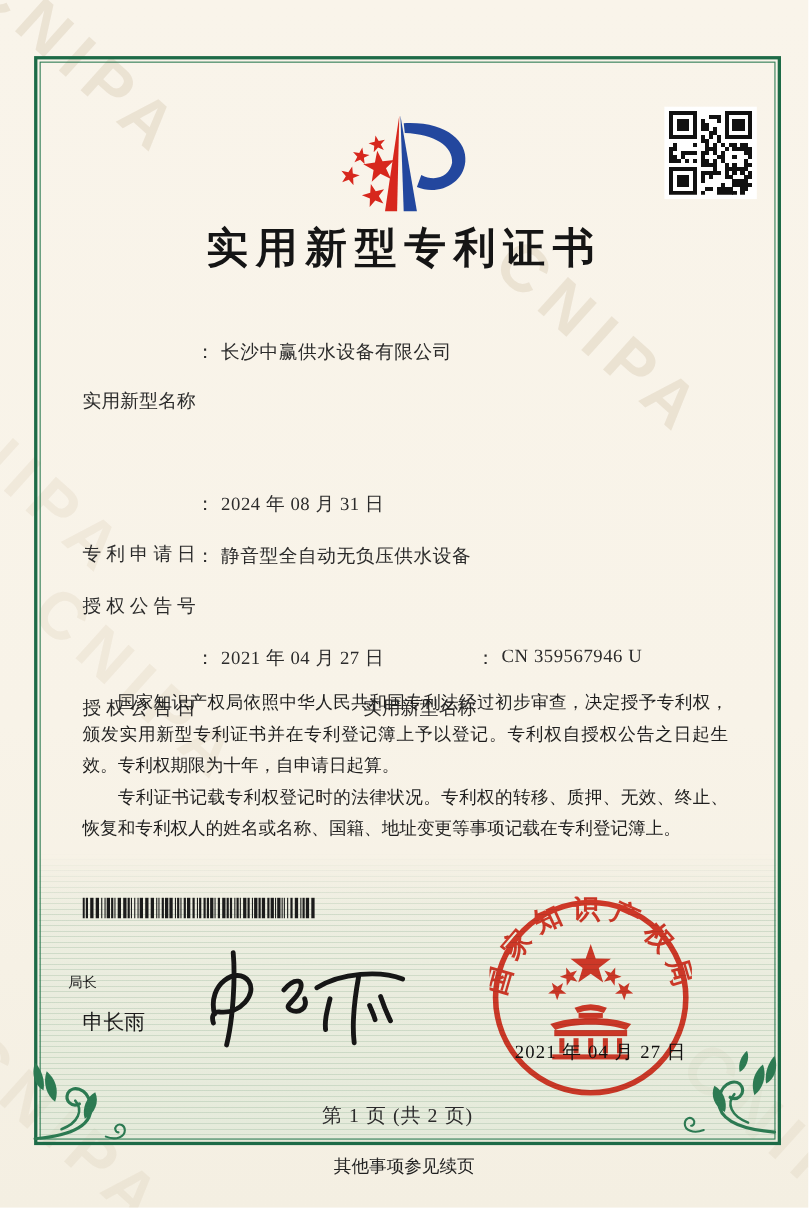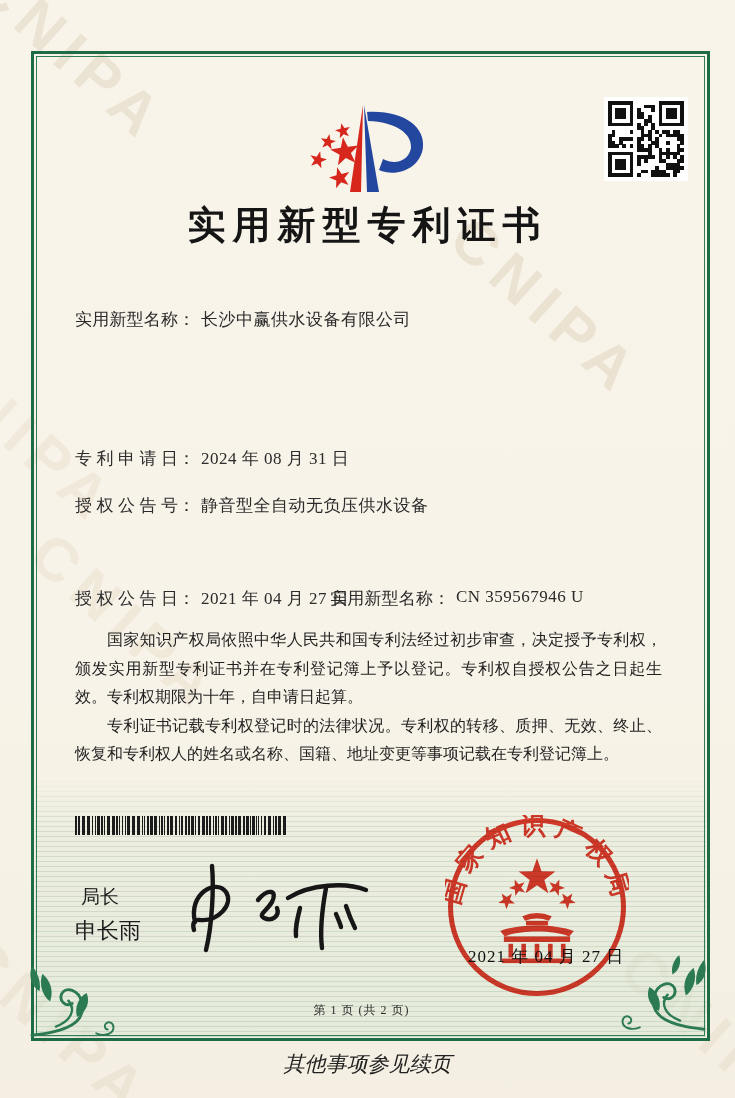--- a/index.html
+++ b/index.html
@@ -34,39 +34,39 @@
   .cert-no{left:74px; top:98px; font-size:16px; letter-spacing:1px; color:#3a3a3a;}
   .logo-svg{left:293px; top:100px; width:152px; height:95px;}
   .qr-box{left:604px; top:97px; width:84px; height:84px; background:#ffffff; padding:4px; box-sizing:border-box;}
   .qr-box svg{width:100%; height:100%; display:block;}
   .title{
     left:0; right:0; top:200px; text-align:center;
     font-size:38px; font-weight:bold; letter-spacing:7px; color:#151515;
   }
   
   .field-row{position:absolute; left:75px; right:40px; height:26px; font-size:17px; color:#2b2b2b;}
-  .f-label{display:inline-block; width:103px; text-align:justify; text-align-last:justify; vertical-align:top;}
+  .f-label{display:inline-block; width:103px; text-align:justify; text-align-last:justify; vertical-align:top;margin-top:45px;}
   .f-colon{display:inline-block; vertical-align:top;}
   .f-value{margin-left:6px; letter-spacing:0.5px;}
   .grant-pair{position:absolute; left:255px; top:0; white-space:nowrap;}
   
   .body-text{
     left:75px; top:626px; width:587px; font-size:16px; line-height:28.5px;
     text-align:justify; color:#1f1f1f;
   }
   .body-text p{margin:0; text-indent:2em;}
   
   .barcode{left:75px; top:816px; width:215px; height:19px;}
-  .sig-title{left:81px; top:884px; font-size:19px; color:#1c1c1c;}
-  .sig-name{left:75px; top:916px; font-size:22px; color:#1c1c1c;}
+  .sig-title{left:62px; top:884px; font-size:13px; color:#1c1c1c;}
+  .sig-name{left:75px; top:916px; font-size:19px; color:#1c1c1c;}
   .sig-svg{left:150px; top:860px; width:240px; height:98px;}
   .seal-svg{left:445px; top:815px; width:184px; height:184px; mix-blend-mode:multiply; opacity:0.92;}
   .seal-date{left:468px; top:945px; font-size:17px; color:#101010; letter-spacing:1px; z-index:6;}
-  .page-info{left:0; right:12px; top:1002px; text-align:center; font-size:12px; color:#2b2b2b; letter-spacing:1px;}
-  .continuation{left:0; right:0; top:1050px; text-align:center; font-size:21px; color:#222222;font-style:italic;}
+  .page-info{left:0; right:12px; top:1002px; text-align:center; font-size:18px; color:#2b2b2b; letter-spacing:1px;}
+  .continuation{left:0; right:0; top:1050px; text-align:center; font-size:16px; color:#222222;}
   .ornament{width:96px; height:96px;}
   .orn-right{left:611px; top:938px;}
   .orn-left{left:29px; top:944px; transform:scaleX(-1);}
 </style>
 </head>
 <body>
 
 <div class="page">
 
   <div class="wm" style="left:-45px; top:18px;">CNIPA</div>

